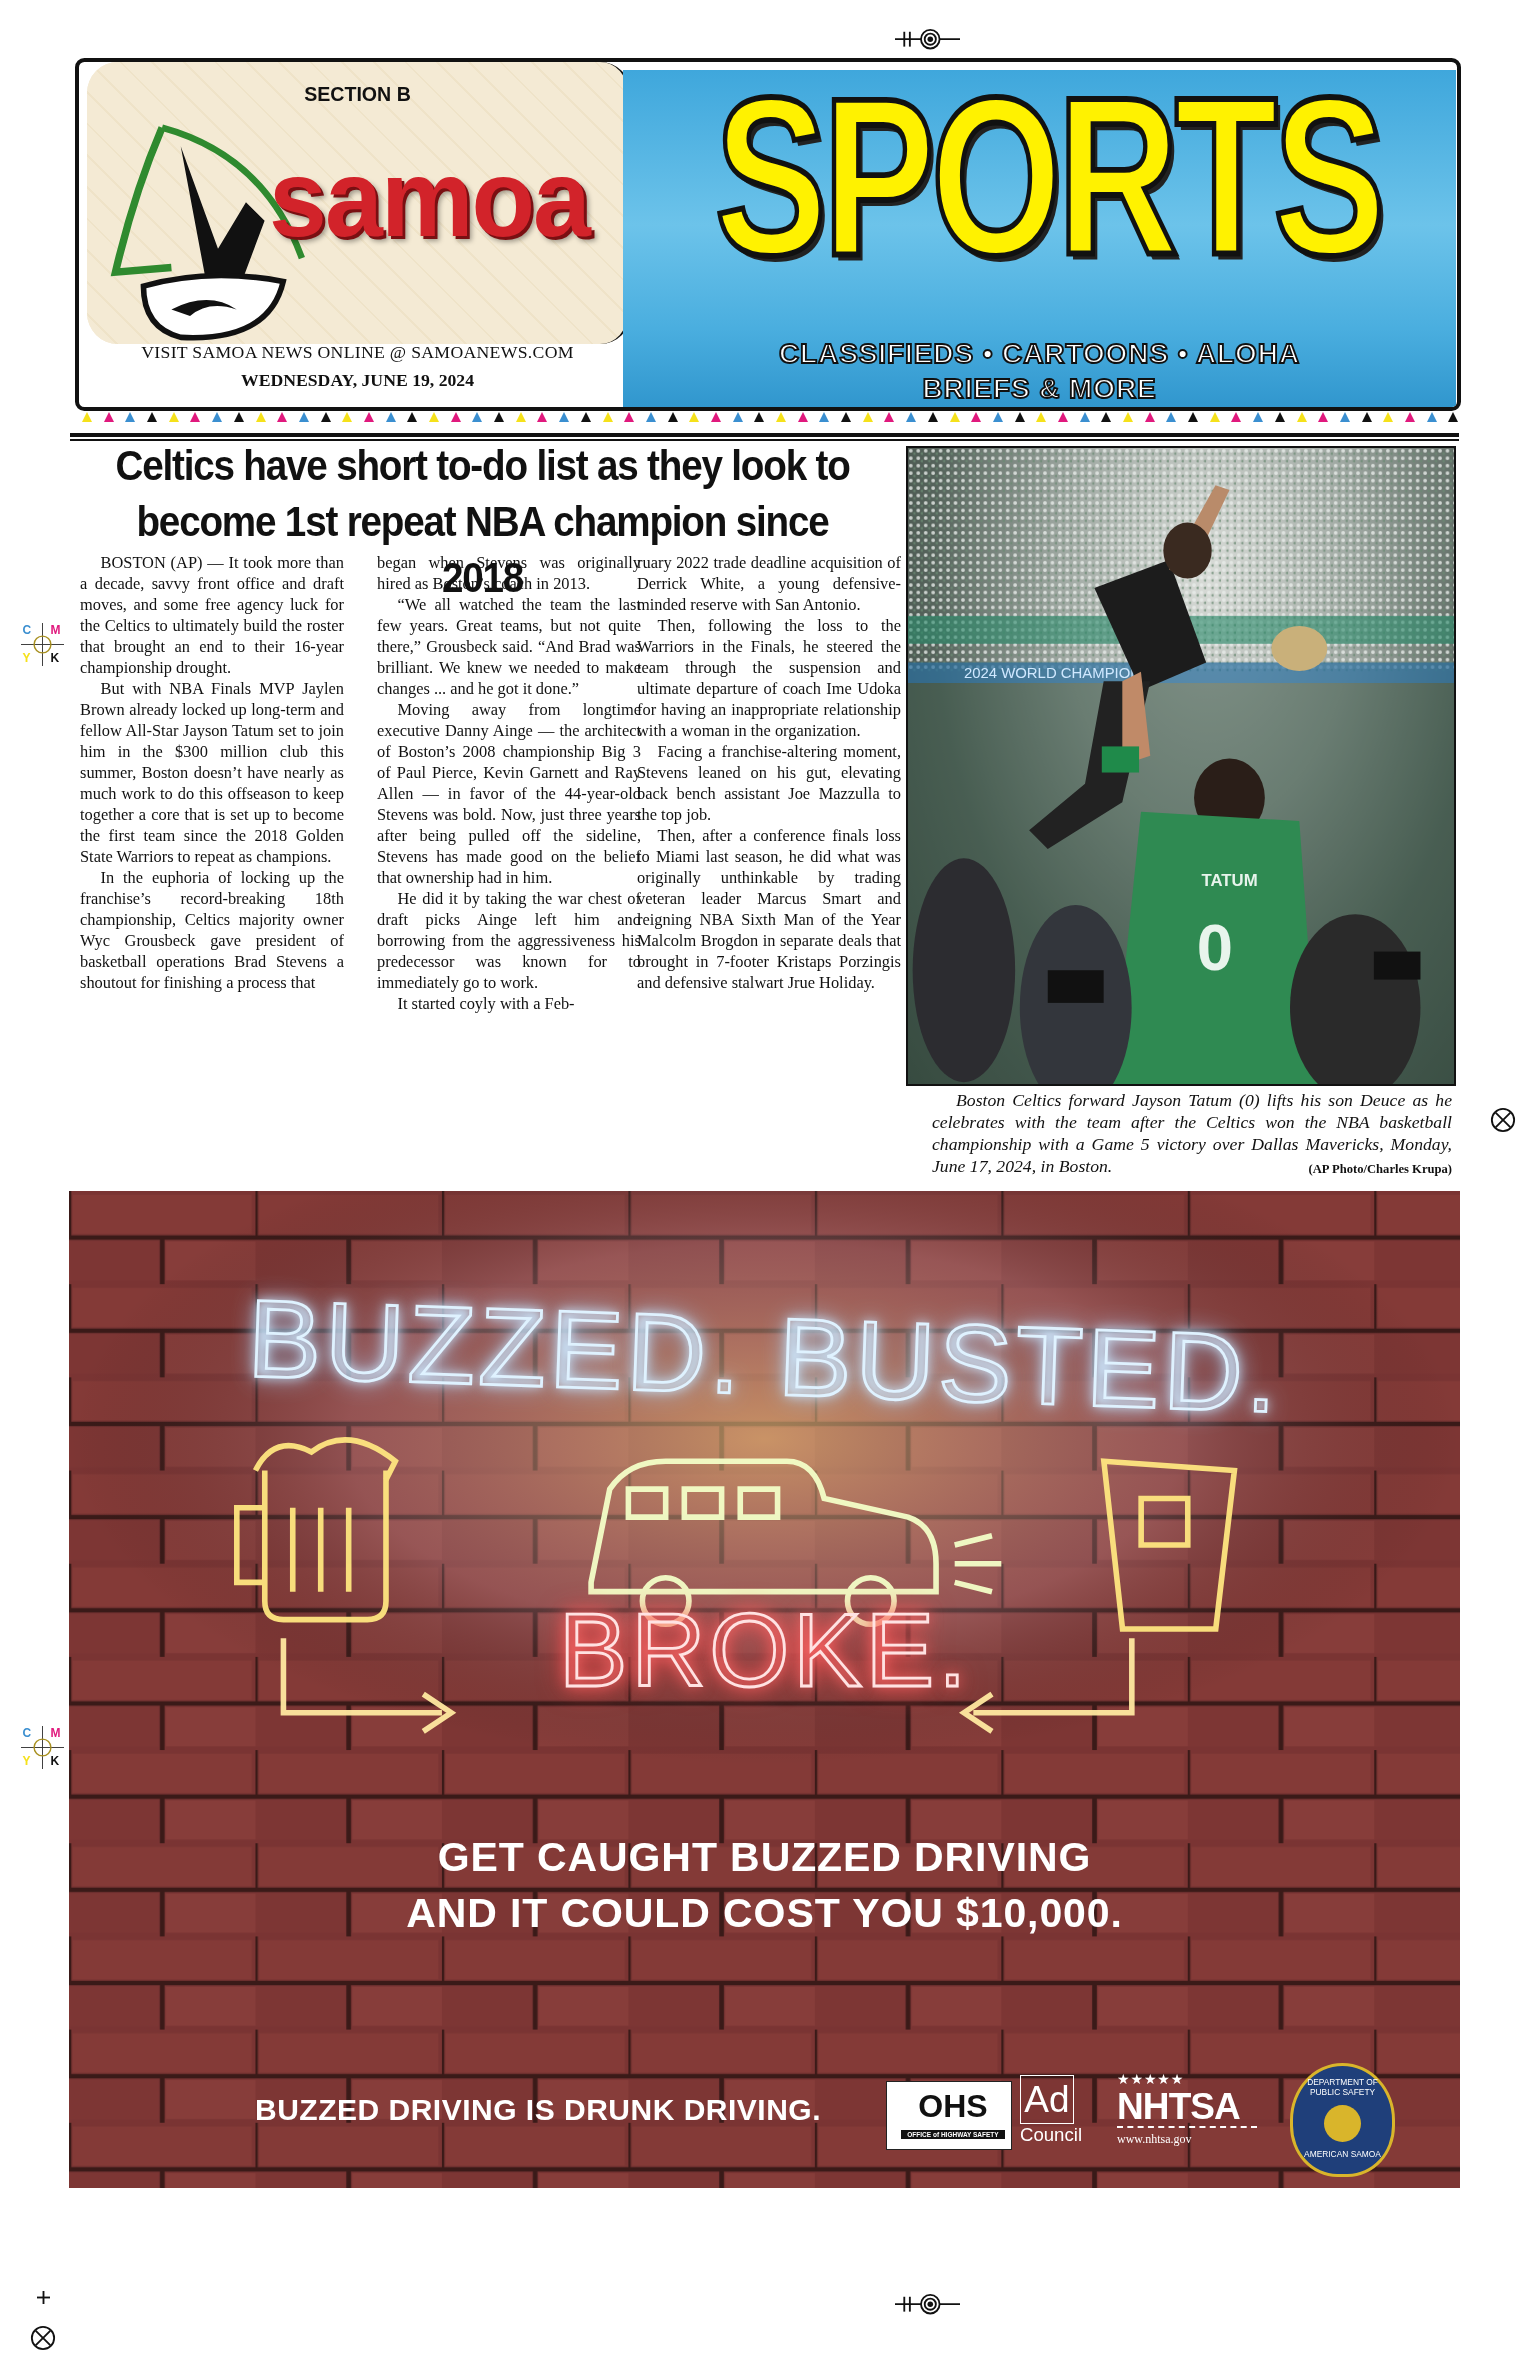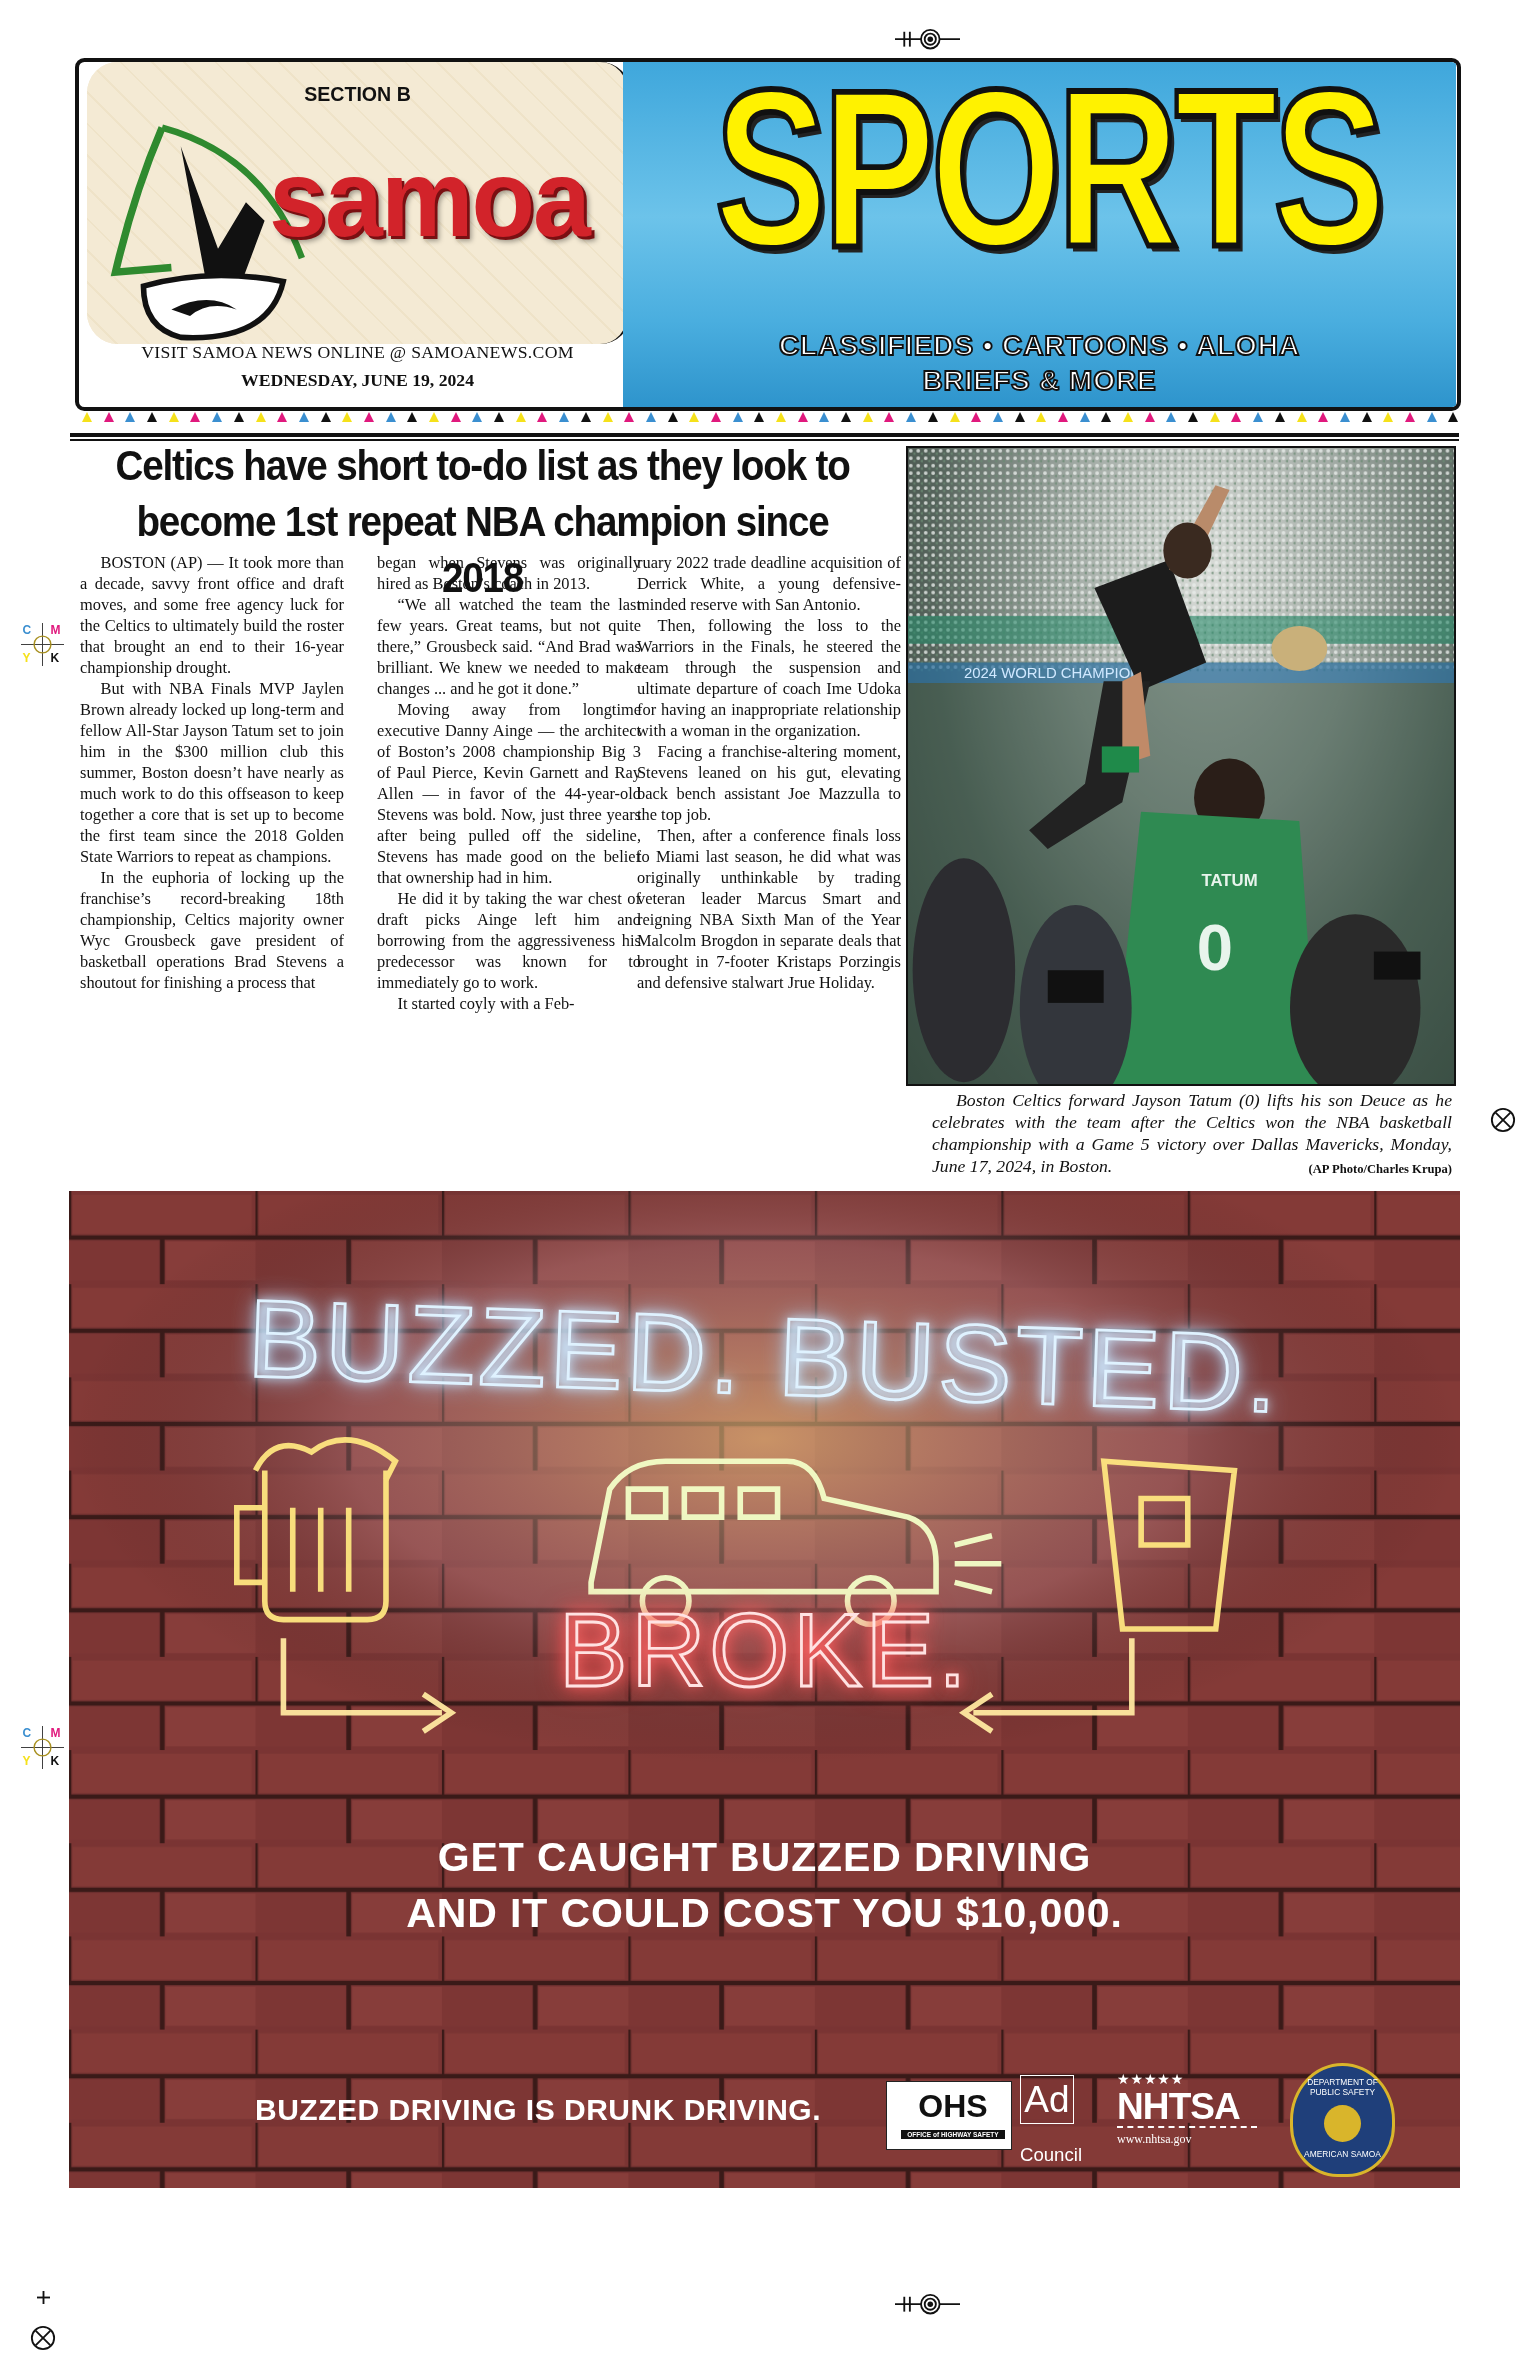--- a/index.html
+++ b/index.html
@@ -13,21 +13,21 @@
   
   .masthead{left:75px;top:58px;width:1378px;height:345px;border:4.7px solid #111;border-radius:9.3px;overflow:hidden;background:#fff;}
   .logo-panel{left:8px;top:0;width:541px;height:282px;background:repeating-linear-gradient(45deg,#f4ead4 0 20.5px,#efe3c8 20.5px 22.4px),#f4ead4;border-right:3.7px solid #111;border-radius:31px;}
   .section-label{left:0;width:541px;top:20.5px;text-align:center;font-family:"Liberation Sans",sans-serif;font-weight:bold;font-size:19.6px;}
   .logo-mark{left:18.6px;top:47px;width:224px;height:233px;}
   .logo-word1,.logo-word2{font-family:"Liberation Sans",sans-serif;font-weight:bold;color:#d2232a;text-shadow:2.8px 2.8px 0 #7a0f12,4.7px 4.7px 5.6px rgba(0,0,0,.35);letter-spacing:-1.9px;line-height:1;}
   .logo-word1{left:182px;top:84px;font-size:104px;transform:scaleY(1.05);}
   .logo-word2{left:219px;top:168px;font-size:110px;}
   .visit{left:0;width:541px;top:280px;text-align:center;font-size:17.7px;letter-spacing:0.3px;}
   .dateline{left:0;width:541px;top:308px;text-align:center;font-family:Liberation Serif, serif;font-weight:bold;font-size:17.7px;}
-  .sports-panel{left:544px;top:0;width:833px;height:345px;background:linear-gradient(180deg,#3fa7dc 0%,#6cc3ea 45%,#4aaedf 75%,#2e94cc 100%);}
+  .sports-panel{left:544px;top:8px;width:833px;height:345px;background:linear-gradient(180deg,#3fa7dc 0%,#6cc3ea 45%,#4aaedf 75%,#2e94cc 100%);}
   .sports-word{left:0;width:833px;top:-5.6px;text-align:center;font-family:"Liberation Sans",sans-serif;font-weight:bold;font-size:216px;color:#fff200;-webkit-text-stroke:5.6px #111;letter-spacing:-5.6px;transform:scaleX(.78) scaleY(1.04);transform-origin:center top;line-height:1;text-shadow:5.6px 5.6px 0 #222;}
   .sports-sub{left:0;width:833px;text-align:center;font-family:"Liberation Sans",sans-serif;font-weight:bold;font-size:28px;color:#fff;-webkit-text-stroke:1.9px #111;letter-spacing:0.9px;}
   .sub1{top:268px;} .sub2{top:303px;}
   
   .tri-strip{left:82px;top:412px;width:1370px;height:15px;display:flex;gap:0;}
   .tri{width:0;height:0;border-left:5.6px solid transparent;border-right:5.6px solid transparent;border-bottom:10.3px solid #000;margin-right:11.7px;}
   .rule-thick{left:70px;top:433px;width:1389px;height:3.7px;background:#111;}
   .rule-thin{left:70px;top:439px;width:1389px;height:1.9px;background:#111;}
   
   .headline{left:70px;top:438px;width:825px;text-align:center;font-family:"Liberation Sans",sans-serif;font-weight:bold;font-size:42px;line-height:56px;letter-spacing:-1.3px;transform:scaleX(.92);transform-origin:center top;}
@@ -49,21 +49,21 @@
   .neon-line{position:absolute;left:0;width:1391px;text-align:center;font-family:"Liberation Sans",sans-serif;letter-spacing:3.7px;}
   .neon1{top:101px;font-size:110px;color:#f2fbff;font-weight:normal;-webkit-text-stroke:2.8px #dff2ff;color:transparent;text-shadow:0 0 11.2px #cfeaff,0 0 24px #9fd4ff;transform:rotate(2deg);}
   .neon-broke{top:401px;font-size:103px;color:transparent;-webkit-text-stroke:2.8px #ffe2e2;text-shadow:0 0 15px #ff6a6a,0 0 28px #ff3c3c;}
   .ad-msg{position:absolute;left:0;width:1391px;text-align:center;font-family:"Liberation Sans",sans-serif;font-weight:bold;color:#fff;font-size:41px;letter-spacing:0.9px;}
   .msg1{top:643px;} .msg2{top:699px;}
   .ad-tag{position:absolute;left:186px;top:902px;font-family:"Liberation Sans",sans-serif;font-weight:bold;color:#fff;font-size:30px;letter-spacing:0.5px;}
   .ohs{position:absolute;left:817px;top:890px;width:116px;height:67px;background:#fff;border:1.9px solid #222;font-family:"Liberation Sans",sans-serif;font-weight:bold;font-size:32px;text-align:center;line-height:48px;color:#111;padding-left:8px;}
   .ohs small{display:block;font-size:6.5px;line-height:9.3px;background:#111;color:#fff;margin:0 5.6px;}
   .adcouncil{position:absolute;left:951px;top:884px;width:54px;height:80px;font-family:"Liberation Sans",sans-serif;color:#fff;}
   .adcouncil .box{border:1.9px solid #fff;font-size:37px;line-height:47px;text-align:center;}
-  .adcouncil .lab{font-size:18.6px;text-align:center;margin-top:20px;}
+  .adcouncil .lab{font-size:18.6px;text-align:center;}
   .nhtsa{position:absolute;left:1048px;top:880px;width:140px;font-family:"Liberation Sans",sans-serif;color:#fff;}
   .nhtsa .stars{font-size:14px;letter-spacing:0.9px;}
   .nhtsa .name{font-weight:bold;font-size:37px;line-height:39px;letter-spacing:-0.9px;border-bottom:2.8px dashed #fff;}
   .nhtsa .url{font-family:"Liberation Serif",serif;font-size:12px;text-align:left;margin-top:3.7px;}
   .dps{position:absolute;left:1221px;top:872px;width:99px;height:108px;border-radius:50% 50% 45% 45%;background:#1f3f7a;border:3.7px solid #d9b52b;color:#fff;font-family:"Liberation Sans",sans-serif;font-size:8.4px;text-align:center;}
 </style>
 </head>
 <body>
 
 <svg class="abs reg-top" viewBox="0 0 70 24">

